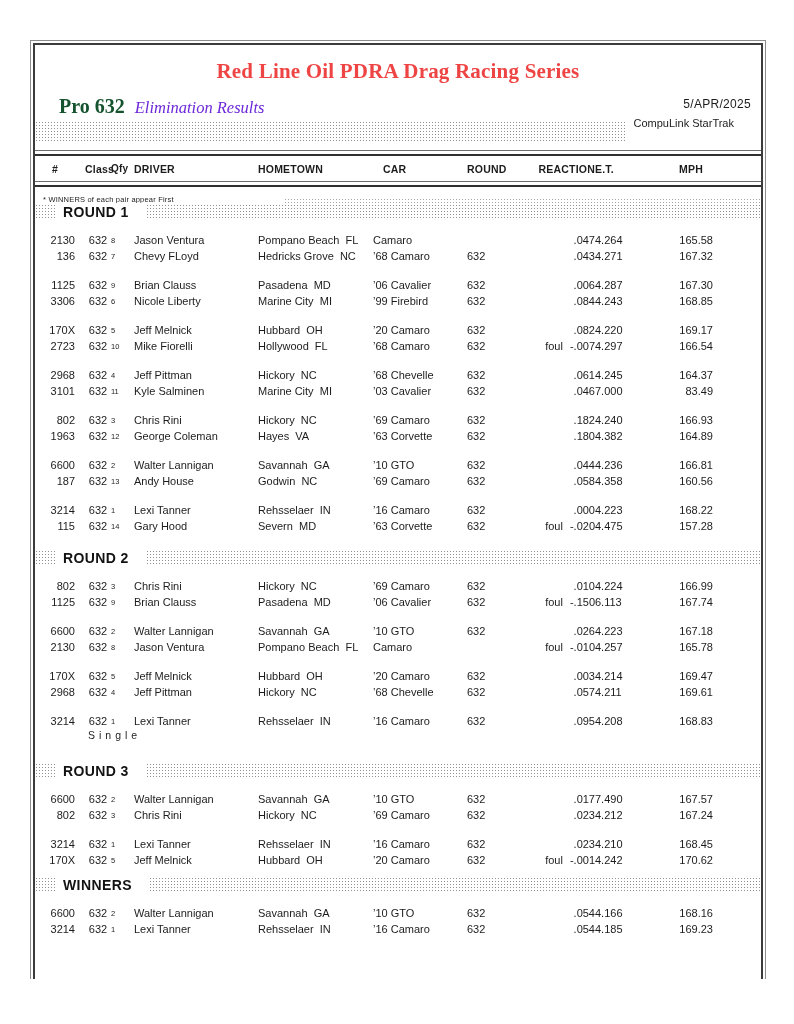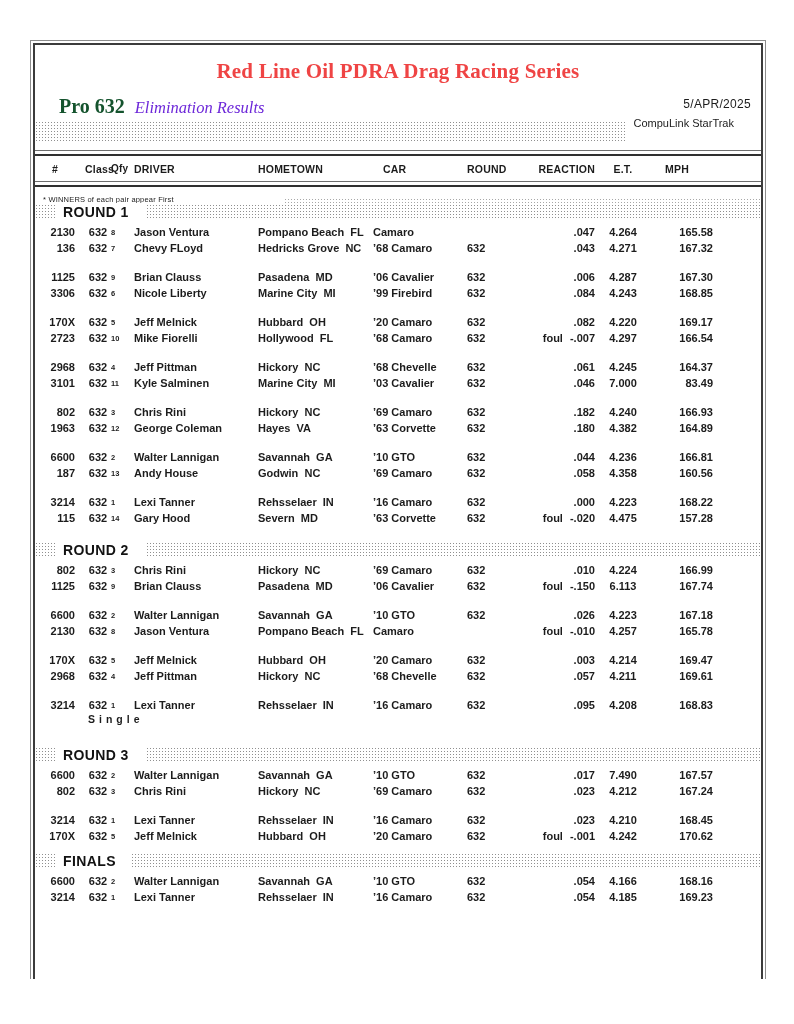--- a/index.html
+++ b/index.html
@@ -43,42 +43,42 @@
           align-items:center; }
   .c { font-size:11px; white-space:pre; overflow:visible; }
   .c-num   { text-align:right; }
   .c-class { padding-left:10px;text-align:center; }
   .c-qfy   { text-align:left; font-size:7.5px; }
   .c-driver{ padding-left:1px; }
   .c-home  { padding-left:3px; }
   .c-car   { padding-left:0; }
   .c-motor { padding-left:6px; }
   .c-react { display:flex; justify-content:flex-end; gap:7px; }
-  .c-et    { text-align:center; }
+  .c-et    { text-align:left; }
   .c-mph   { text-align:right; }
 
   
   .col-head-row { height:25px; }
   .col-head-row .c { font-weight:bold; font-size:10.5px; letter-spacing:0.2px; }
   .col-head-row .c-num { text-align:center; }
   .col-head-row .c-qfy { font-size:10px; }
   .col-head-row .c-car { padding-left:10px; }
-  .col-head-row .c-mph { padding-right:10px;text-align:center; }
+  .col-head-row .c-mph { padding-right:10px; }
 
   
   .footnote-row { display:flex; align-items:flex-end; margin-top:6px; height:11px; }
   .footnote { font-size:7.5px; letter-spacing:0.2px; margin-left:8px; color:#222; white-space:nowrap;margin-top:44px; }
   .footnote-strip { flex:1; height:5px; margin-left:110px; margin-bottom:1px; }
 
   
   .round-band { position:relative; height:16px; margin-top:0; }
   .round-label { position:absolute; left:20px; top:50%; transform:translateY(-50%);
                  background:#fff; padding:1px 16px 1px 8px; font-weight:bold; font-size:14px;
                  letter-spacing:0.4px; color:#121212; white-space:nowrap; }
-  .round-rows { margin-top:4px;font-weight:bold; }
+  .round-rows { margin-top:12px; }
   .pair-group { margin-top:13px; }
   .pair-group:first-child { margin-top:0; }
   .result-row { height:16px; }
   .foul { margin-right:0; }
   .single-note { height:16px; margin-left:53px; font-size:10.5px; letter-spacing:4px; }
 
   .rs-round2 { margin-top:16px; }
   .rs-round3 { margin-top:18px; }
   .rs-finals { margin-top:9px; }
 </style>
@@ -465,21 +465,21 @@
                   <div class="c c-motor">632</div>
                   <div class="c c-react"><div class="foul">foul</div><div class="rv">-.001</div></div>
                   <div class="c c-et">4.242</div>
                   <div class="c c-mph">170.62</div>
                 </div>
               </div>
             </div>
           </div>
           <div class="round-section rs-finals">
             <div class="round-band halftone">
-              <div class="round-label">FINALS</div>
+              <div class="round-label">WINNERS</div>
             </div>
             <div class="round-rows">
               <div class="pair-group">
                 <div class="grid result-row">
                   <div class="c c-num">6600</div>
                   <div class="c c-class">632</div>
                   <div class="c c-qfy">2</div>
                   <div class="c c-driver">Walter Lannigan</div>
                   <div class="c c-home">Savannah  GA</div>
                   <div class="c c-car">’10 GTO</div>

